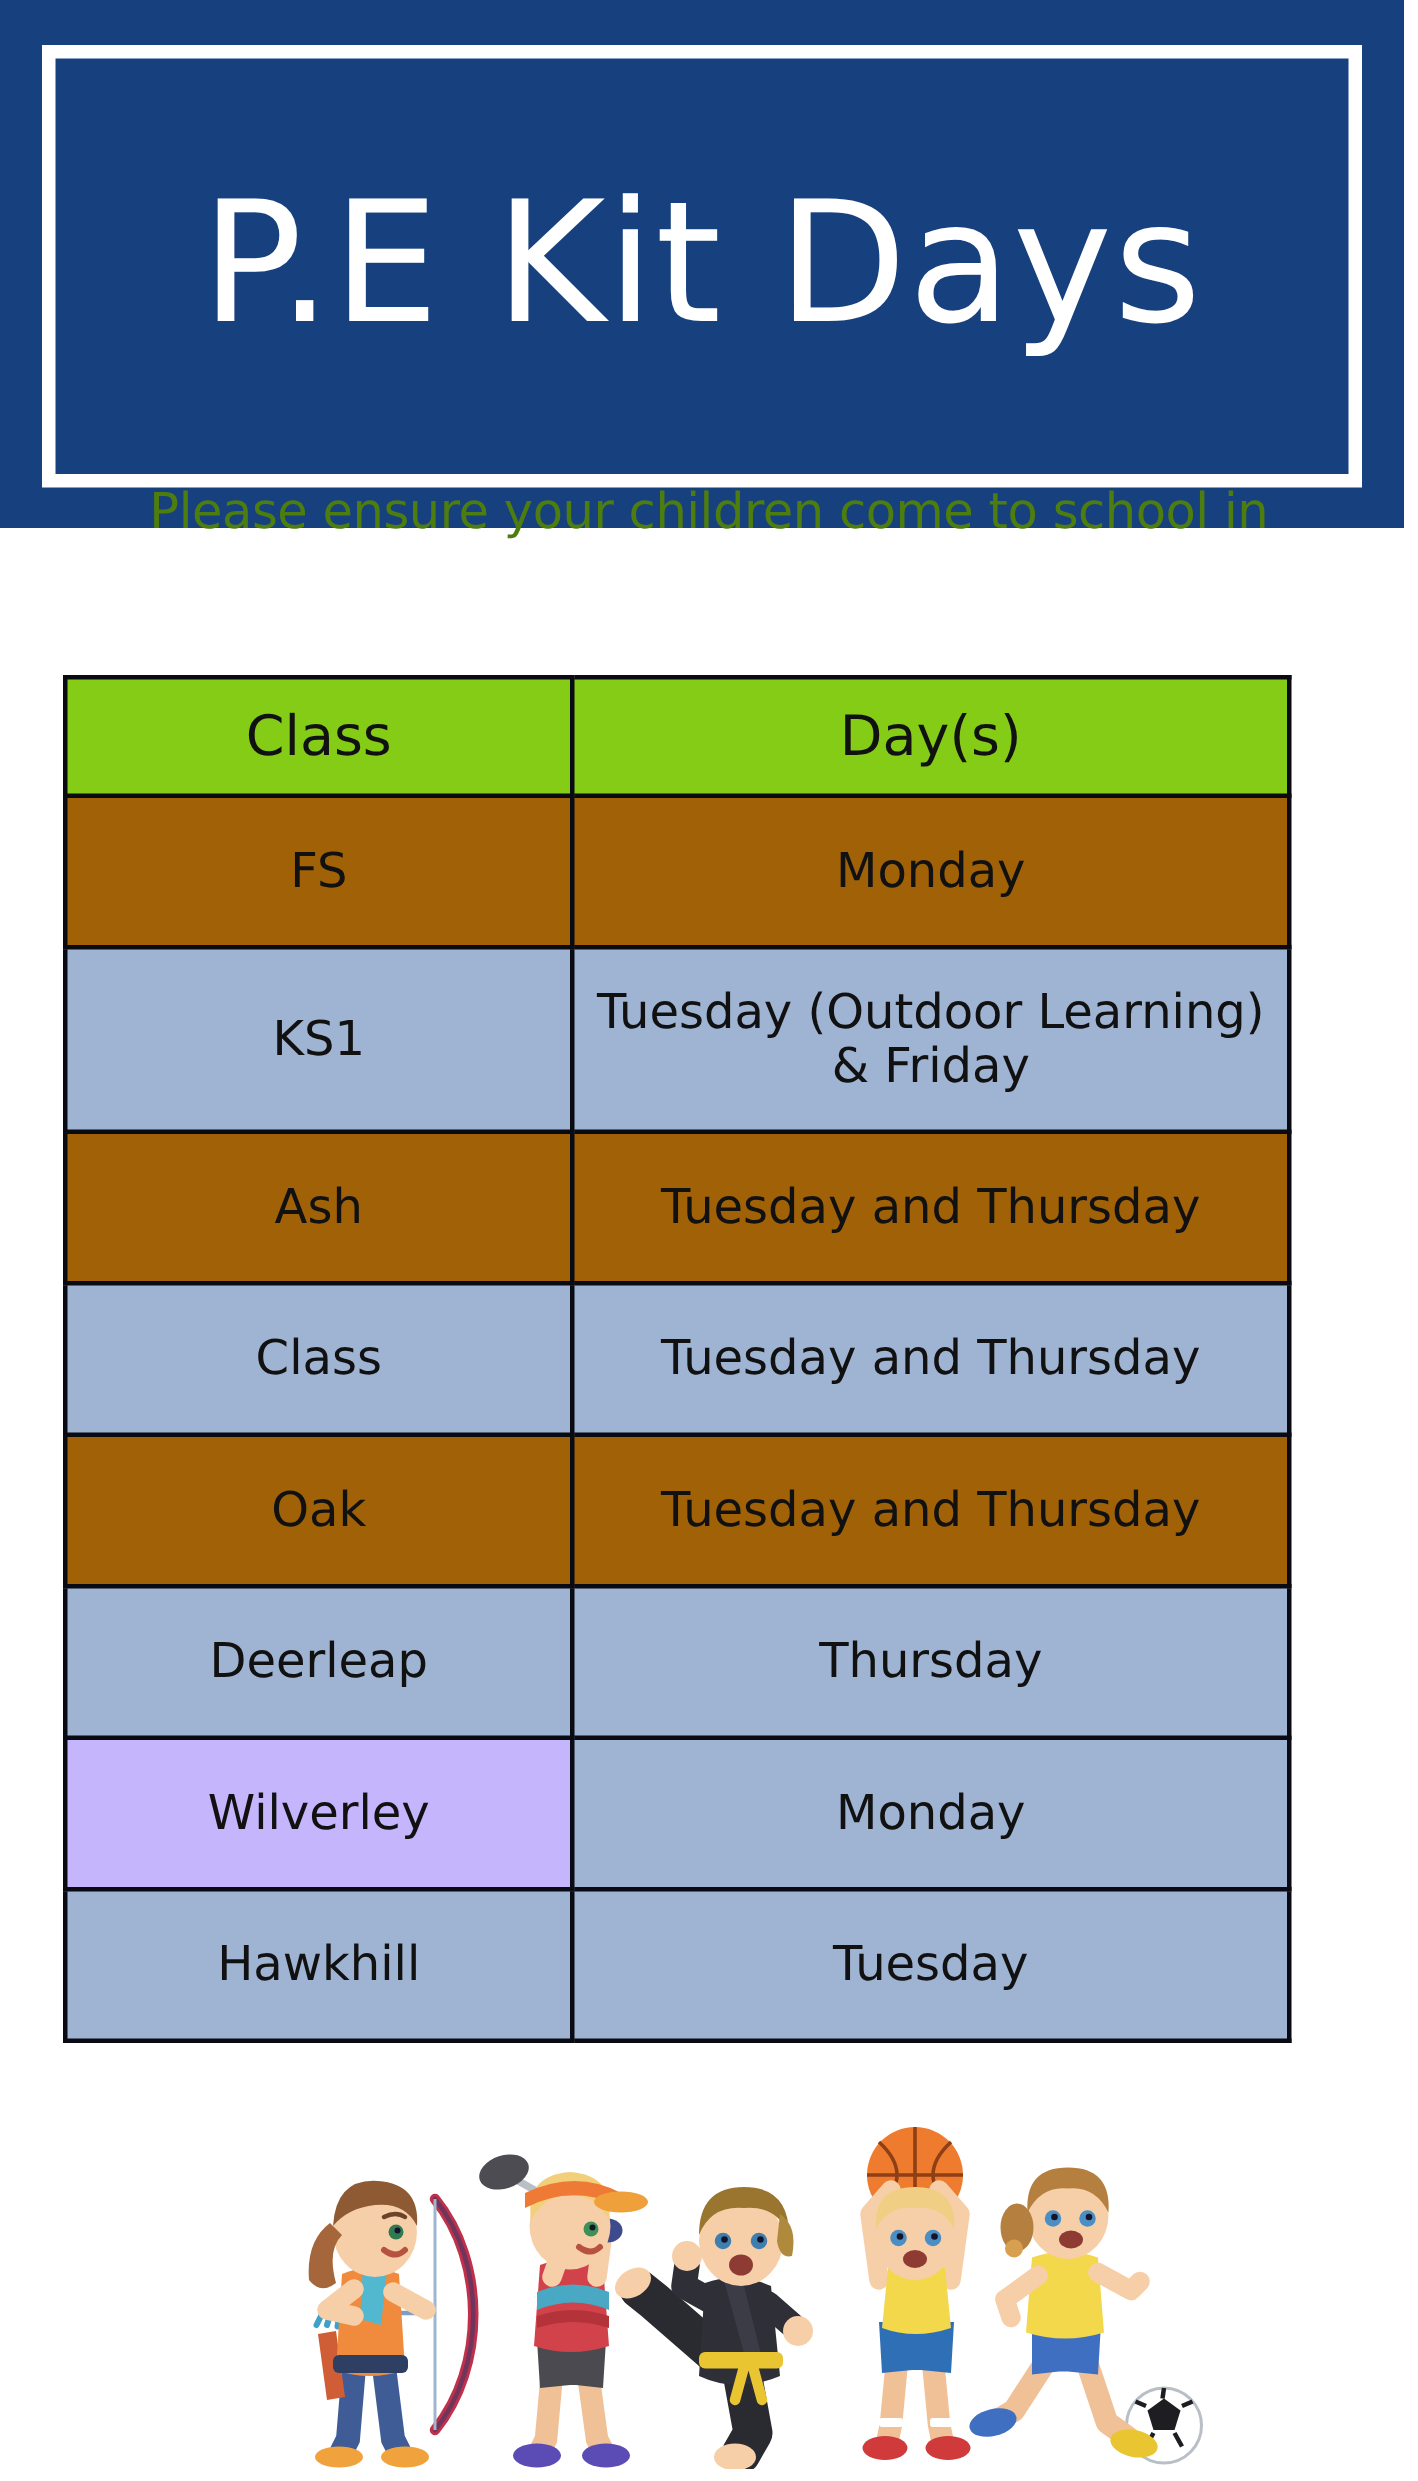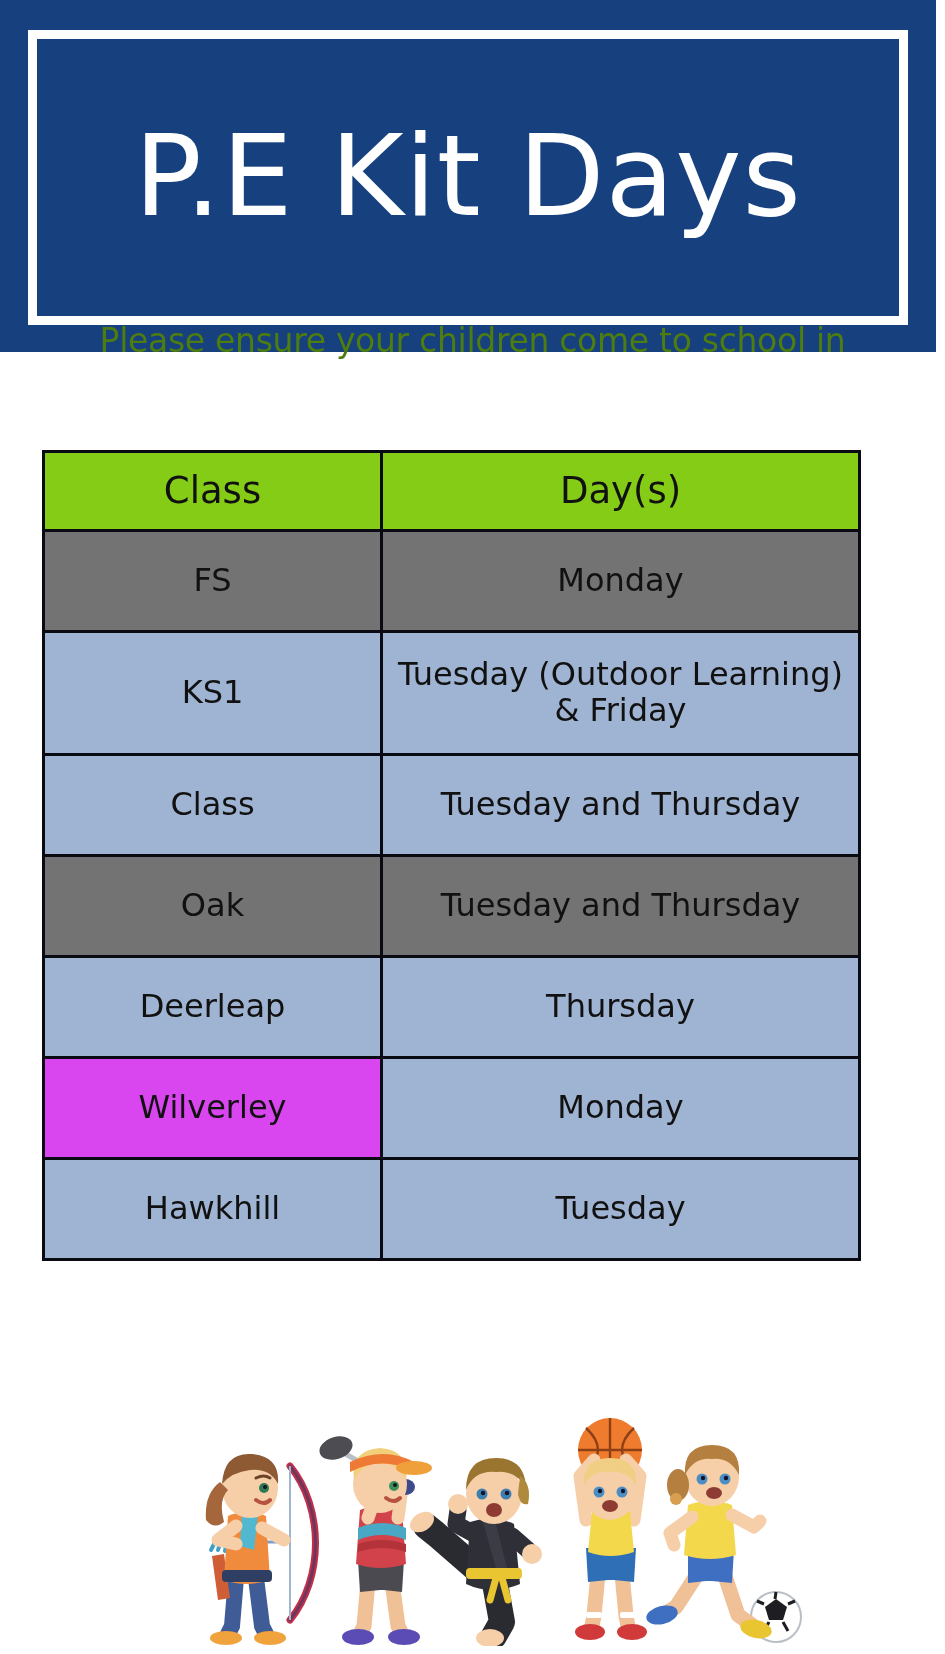--- a/index.html
+++ b/index.html
@@ -92,23 +92,23 @@
     background: #84cc16;
     color: #ffffff;
     font-size: 37px;
     font-weight: 700;
     height: 76px;
   }
   tbody td {
     font-size: 32px;
     height: 98px;
   }
-  tbody tr.light td { background: #737373; }
+  tbody tr.light td { background: #a16207; }
   tbody tr.dark  td { background: #9fb3d2; }
-  tbody tr.mixed td.cell-class { background: #d946ef; }
+  tbody tr.mixed td.cell-class { background: #c4b5fd; }
   tbody tr.mixed td.cell-days  { background: #9fb3d2; }
   tbody tr.tall td { height: 120px; }
 
   
   .illustration {
     position: absolute;
     left: 0;
     right: 0;
     bottom: 8px;
     height: 250px;
@@ -152,20 +152,24 @@
   </thead>
   <tbody>
     <tr class="light">
       <td class="cell-class">FS</td>
       <td class="cell-days">Monday</td>
     </tr>
     <tr class="dark tall">
       <td class="cell-class">KS1</td>
       <td class="cell-days">Tuesday (Outdoor Learning) &amp; Friday</td>
     </tr>
+    <tr class="light">
+      <td class="cell-class">Ash</td>
+      <td class="cell-days">Tuesday and Thursday</td>
+    </tr>
     <tr class="dark">
       <td class="cell-class">Class</td>
       <td class="cell-days">Tuesday and Thursday</td>
     </tr>
     <tr class="light">
       <td class="cell-class">Oak</td>
       <td class="cell-days">Tuesday and Thursday</td>
     </tr>
     <tr class="dark">
       <td class="cell-class">Deerleap</td>

